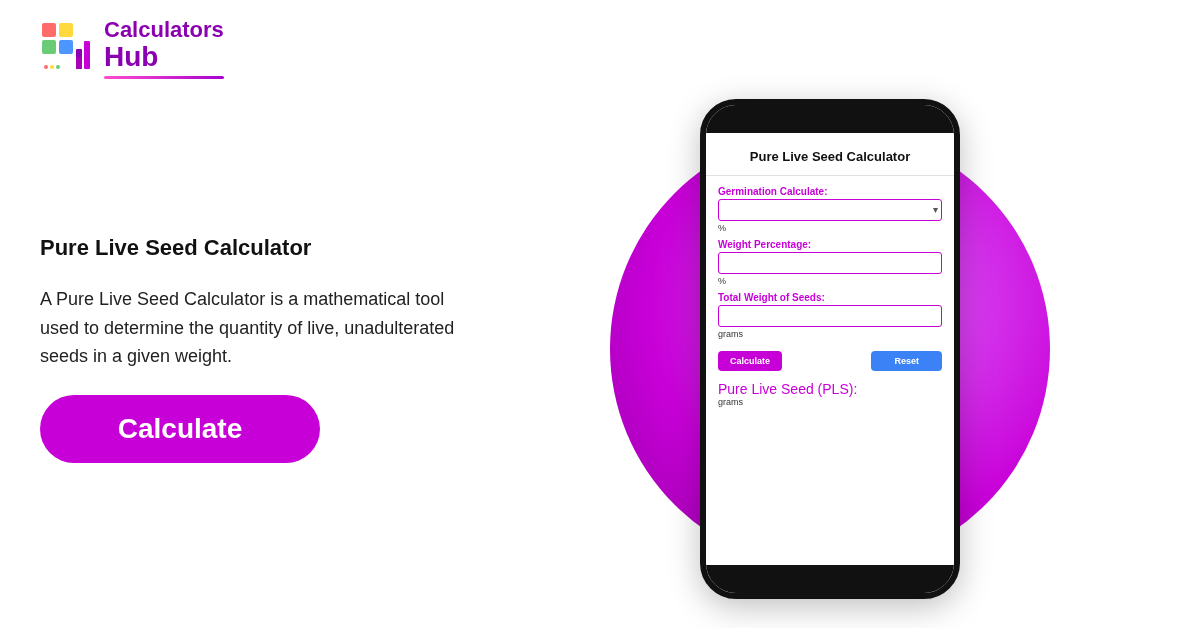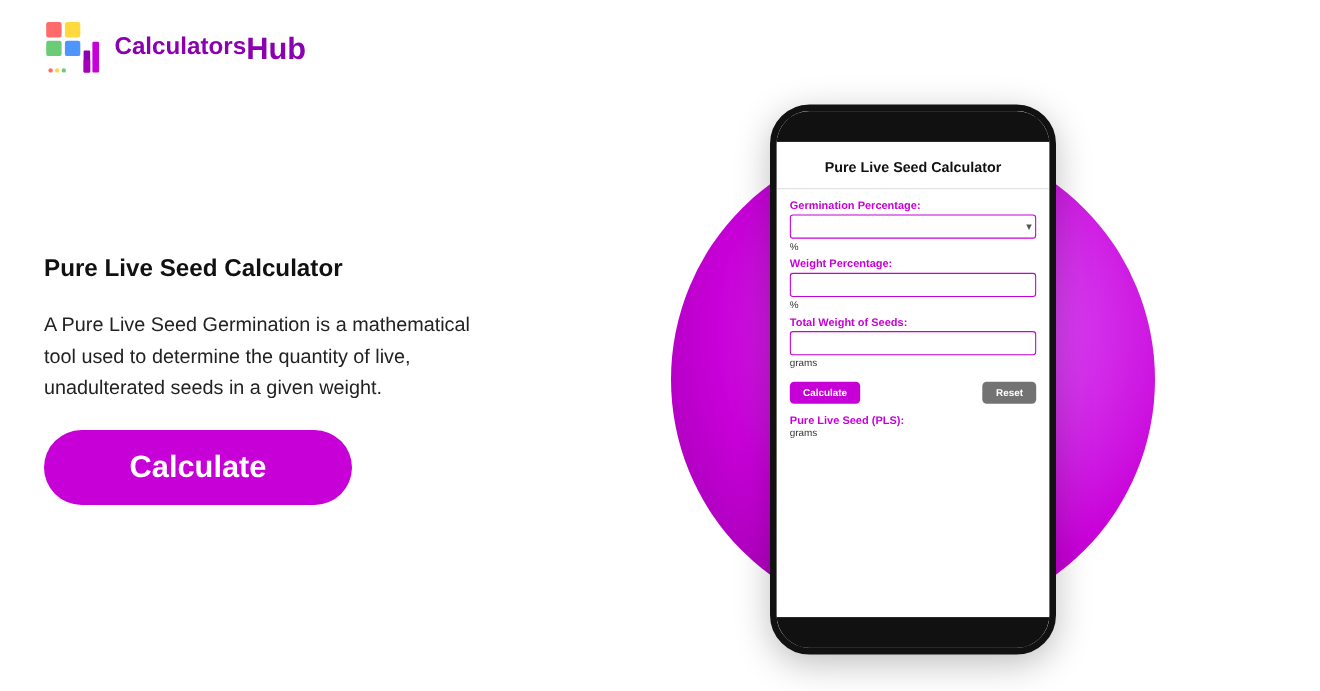--- a/index.html
+++ b/index.html
@@ -27,21 +27,21 @@
     }
 
     .logo-icon {
       width: 54px;
       height: 54px;
       flex-shrink: 0;
     }
 
     .logo-text-block {
       display: flex;
-      flex-direction: row;
+      flex-direction: column;
     }
 
     .logo-text-line1 {
       font-size: 22px;
       font-weight: 800;
       color: #8B00B0;
       line-height: 1.1;
     }
 
     .logo-text-line2 {
@@ -251,39 +251,39 @@
       color: white;
       border: none;
       border-radius: 4px;
       padding: 5px 12px;
       font-size: 9px;
       font-weight: 700;
       cursor: pointer;
     }
 
     .phone-reset-btn {
-      background: #737373;
+      background: #3b82f6;
       color: white;
       border: none;
       border-radius: 4px;
-      padding: 5px 12px;
+      padding: 5px 23px;
       font-size: 9px;
       font-weight: 700;
       cursor: pointer;
       margin-left: auto;
     }
 
     .phone-result {
       margin-top: 4px;
     }
 
     .phone-result-label {
-      font-size: 10px;
+      font-size: 14px;
       color: #c800d8;
-      font-weight: 700;
+      font-weight: 400;
     }
 
     .phone-result-unit {
       font-size: 9px;
       color: #333;
     }
 
     .phone-bottom-bar {
       height: 28px;
       background: #111111;
@@ -317,21 +317,21 @@
       <span class="logo-text-line2">Hub</span>
       <div class="logo-underline"></div>
     </div>
   </div>
 </div>
 
 <div class="main-content">
 
   <div class="left-panel">
     <h1 class="page-title">Pure Live Seed Calculator</h1>
-    <p class="page-description">A Pure Live Seed Germination is a mathematical tool used to determine the quantity of live, unadulterated seeds in a given weight.</p>
+    <p class="page-description">A Pure Live Seed Calculator is a mathematical tool used to determine the quantity of live, unadulterated seeds in a given weight.</p>
     <button class="calculate-button">Calculate</button>
   </div>
 
   <div class="right-panel">
 
     <div class="circle-bg"></div>
 
     <div class="phone-frame">
 
       <div class="phone-top-bar">
@@ -340,21 +340,21 @@
 
       <div class="phone-screen">
 
         <div class="phone-title-bar">
           <span class="phone-title-text">Pure Live Seed Calculator</span>
         </div>
 
         <div class="phone-body">
 
           <div class="field-group">
-            <label class="field-label">Germination Percentage:</label>
+            <label class="field-label">Germination Calculate:</label>
             <div class="field-input-with-arrow">
               <input type="text" value="" style="">
               <span class="input-arrow">▾</span>
             </div>
             <span class="field-unit">%</span>
           </div>
 
           <div class="field-group">
             <label class="field-label">Weight Percentage:</label>
             <input type="text" class="field-input" value="" style="">

